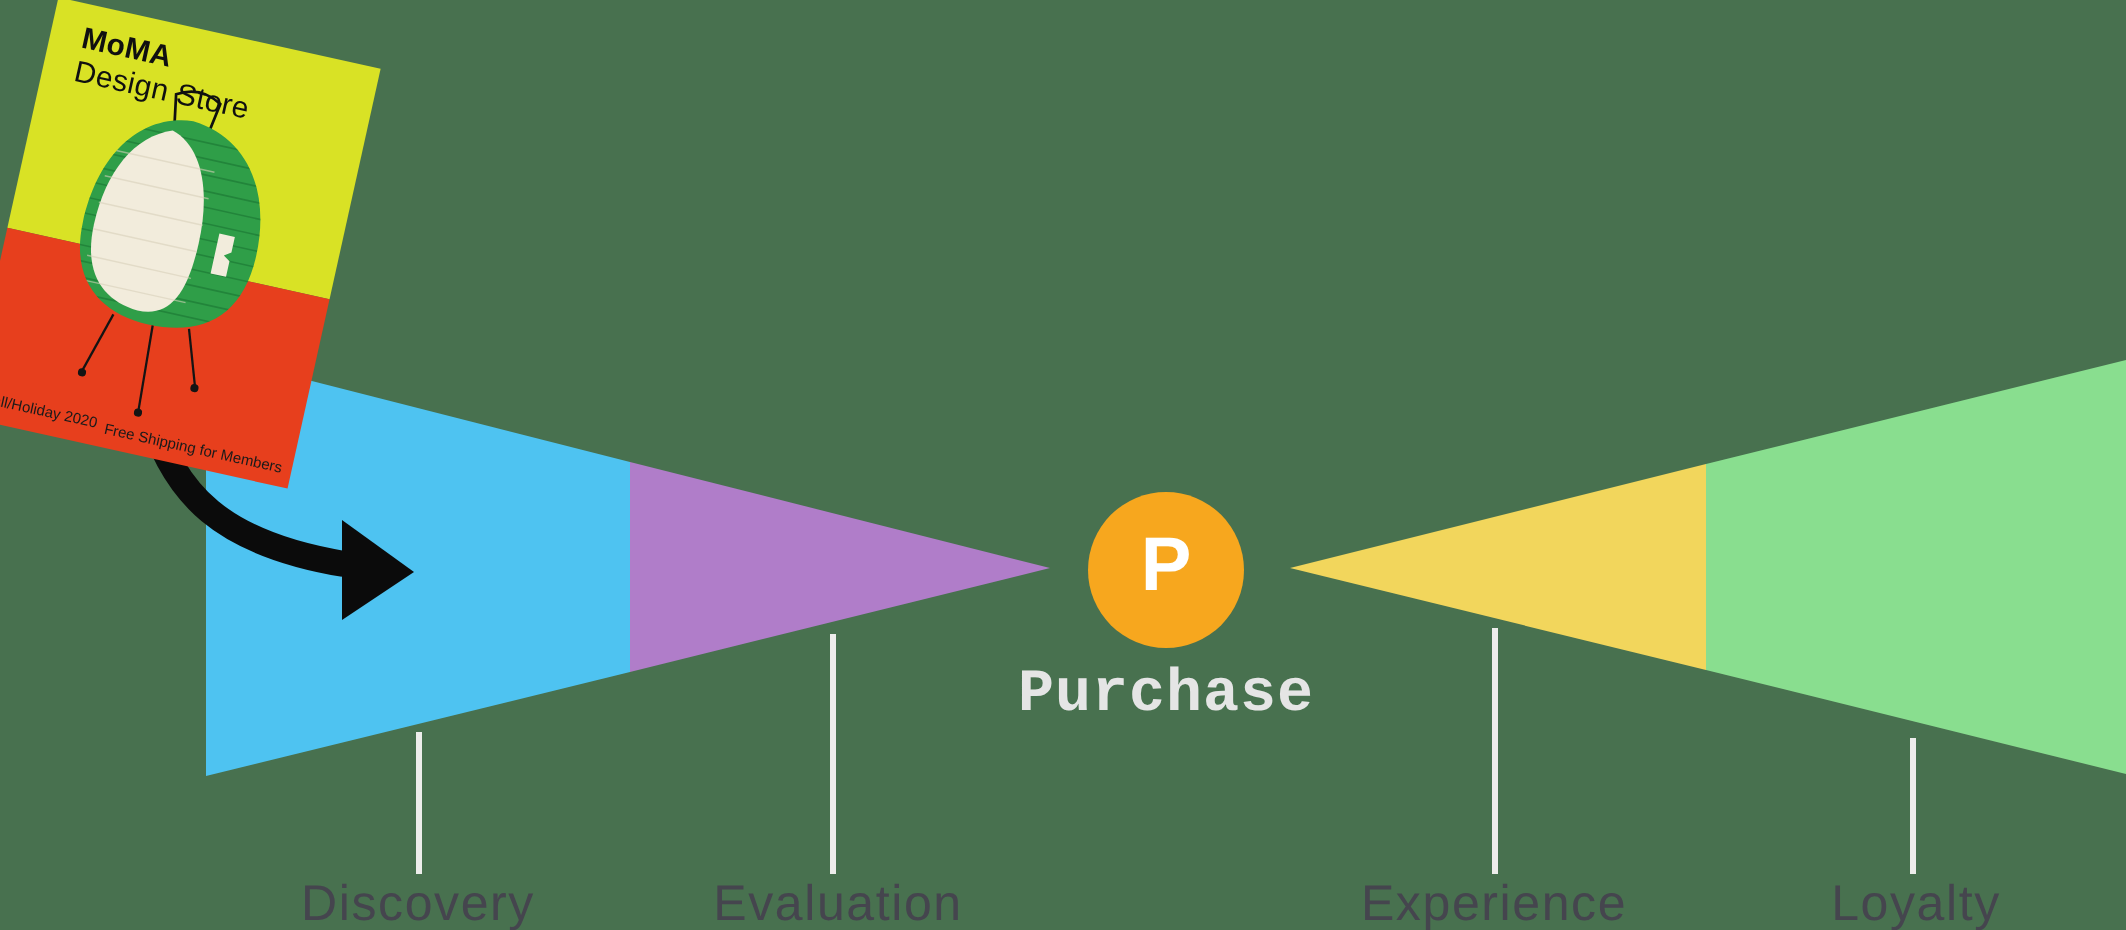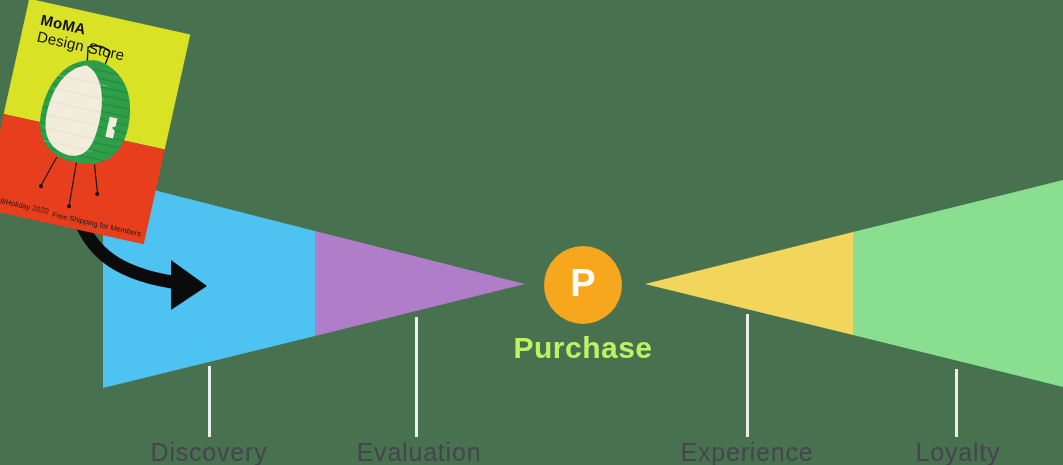--- a/index.html
+++ b/index.html
@@ -7,21 +7,21 @@
     position:relative;width:1063px;height:465px;overflow:hidden;
     background:#48714f;font-family:"Liberation Sans",sans-serif;
   }
   .diagram-svg{position:absolute;left:0;top:0;width:1063px;height:465px;display:block;}
   .stage-label{
     position:absolute;top:438px;transform:translateX(-50%);
     font-size:25px;font-weight:300;letter-spacing:.8px;color:#45454e;white-space:nowrap;
   }
   .purchase-label{
     position:absolute;left:583px;top:331px;transform:translateX(-50%);
-    font-size:30px;font-weight:bold;letter-spacing:.5px;color:#bef264;white-space:nowrap;
+    font-size:30px;font-weight:bold;letter-spacing:.5px;color:#e5e5e5;white-space:nowrap;font-family:Liberation Mono, monospace;
   }
   .p-badge-text{
     position:absolute;left:583px;top:285px;transform:translate(-50%,-54%);
     font-size:38px;font-weight:bold;color:#ffffff;
   }
   
   .card{
     position:absolute;left:4px;top:14px;width:165px;height:215px;
     transform:rotate(12.5deg);transform-origin:50% 50%;
   }

